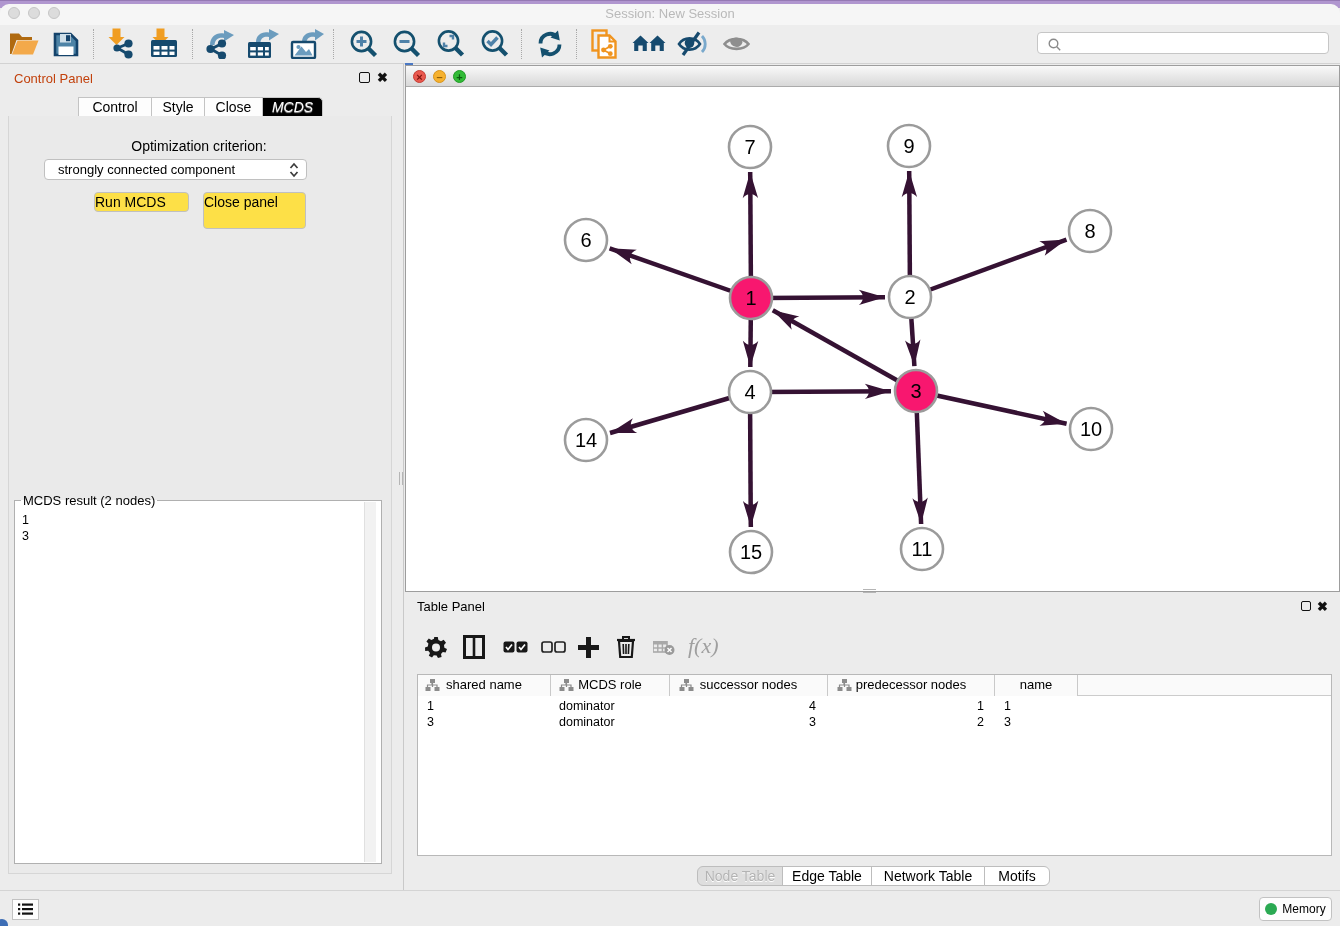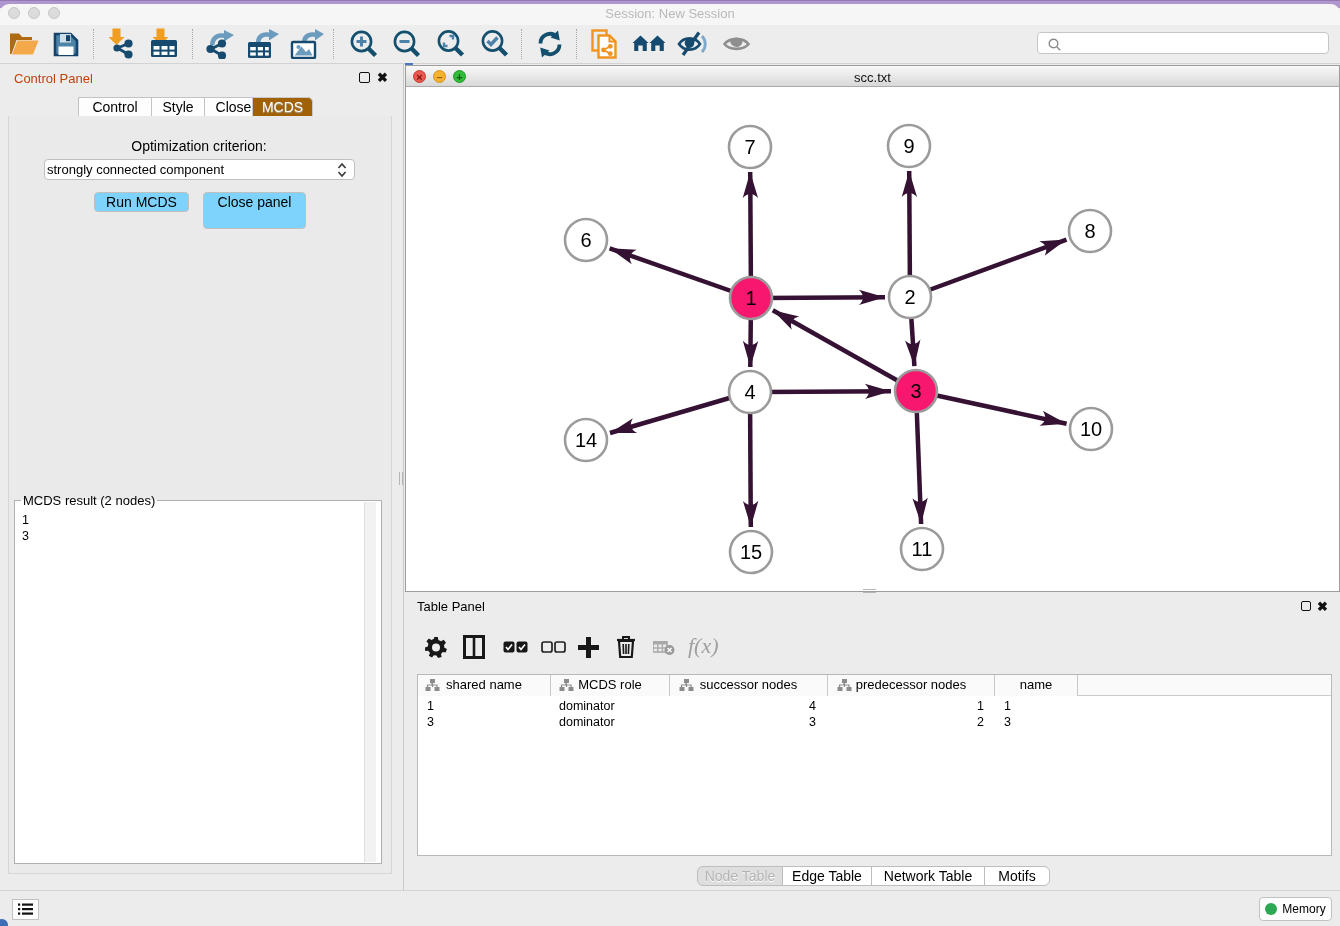--- a/index.html
+++ b/index.html
@@ -16,22 +16,22 @@
 .tsep { position:absolute; top:4px; height:30px; width:0; border-left:1px dotted #a8a8a8; }
 .ticon { position:absolute; top:4px; }
 #searchbox { left:1037px; top:32px; width:292px; height:22px; background:#fff; border:1px solid #c6c6c6; border-radius:4px; }
 
 #cp-title { left:14px; top:71px; font-size:13px; color:#c2410c; }
 #cp-float { left:359px; top:72px; width:11px; height:11px; border:1.5px solid #111; border-radius:2px; }
 #cp-close { left:377px; top:70px; font-size:13px; font-weight:bold; color:#111; }
 .tab { position:absolute; top:97px; height:20px; background:#fdfdfd; border:1px solid #c3c3c3; font-size:14px; color:#000; text-align:center; line-height:19px; }
 #cp-content { left:8px; top:116px; width:384px; height:758px; background:#eaeaea; border:1px solid #d6d6d6; border-top:none; }
 #optlabel { left:0; top:138px; width:398px; text-align:center; font-size:14px; color:#000; }
-#dropdown { left:44px; top:159px; width:311px; height:21px; background:#fff; border:1px solid #c0c0c0; border-radius:4px; font-size:13px; line-height:19px; padding-left:2px; color:#000; }
-.btn { position:absolute; background:#7dd3fc; border:1px solid #c0c0c0; border-radius:4px; font-size:14px; color:#000; text-align:center; }
+#dropdown { left:44px; top:159px; width:263px; height:21px; background:#fff; border:1px solid #c0c0c0; border-radius:4px; font-size:13px; line-height:19px; padding-left:13px; color:#000; }
+.btn { position:absolute; background:#fde047; border:1px solid #c0c0c0; border-radius:4px; font-size:14px; color:#000; }
 #runbtn { left:94px; top:192px; width:95px; height:20px; line-height:18px; }
 #closebtn { left:203px; top:192px; width:103px; height:37px; line-height:18px; }
 #fieldset { left:14px; top:500px; width:368px; height:364px; background:#fff; border:1px solid #b0b0b0; }
 #fieldlegend { left:21px; top:494px; background:linear-gradient(#eaeaea 50%, #ffffff 50%); font-size:13px; padding:0 2px; color:#000; line-height:13px; }
 #fieldscroll { left:364px; top:502px; width:12px; height:360px; background:#f2f2f2; border-left:1px solid #e0e0e0; }
 #mcdsvals { left:22px; top:512px; font-size:12.5px; line-height:16px; color:#000; }
 
 #netwin { left:405px; top:65px; width:935px; height:527px; background:#fff; border:1px solid #9d9d9d; }
 #nettitle { left:0; top:0; width:933px; height:21px; background:linear-gradient(#f9f9f9,#d8d8d8); border-bottom:1px solid #ababab; }
 .mtl { position:absolute; top:4px; width:13px; height:13px; border-radius:50%; font-size:11px; font-weight:bold; text-align:center; line-height:12px; }
@@ -66,39 +66,38 @@
       <line x1="9.8" y1="9.8" x2="13.2" y2="13.2" stroke="#8a8a8a" stroke-width="1.4"></line>
     </svg>
   </div>
 
 <div id="cp-title" class="abs">Control Panel</div>
 <div id="cp-float" class="abs"></div>
 <div id="cp-close" class="abs">✖</div>
 <div class="tab abs" style="left:78px; width:74px;">Control</div>
 <div class="tab abs" style="left:151px; width:54px;">Style</div>
 <div class="tab abs" style="left:204px; width:59px;">Close</div>
-<div class="tab abs" style="left:252px; width:61px; background:#a16207; color:#fcfcfc; border-color:#c8c8c8; border-radius:0 5px 0 0; text-shadow:0 1px 1px #aaa;">MCDS</div>
+<div class="tab abs" style="left:262px; width:61px; background:#000000; color:#fcfcfc; border-color:#c8c8c8; border-radius:0 5px 0 0; text-shadow:0 1px 1px #aaa;font-style:italic;">MCDS</div>
 <div id="cp-content" class="abs"></div>
 <div id="optlabel" class="abs">Optimization criterion:</div>
 <div id="dropdown" class="abs">strongly connected component<svg width="12" height="16" viewBox="0 0 12 16" style="position:absolute;right:6px;top:2px">
       <path d="M2.5 6 L6 2 L9.5 6 M2.5 10 L6 14 L9.5 10" fill="none" stroke="#3c3c3c" stroke-width="1.7"></path>
     </svg></div>
 <div id="runbtn" class="btn">Run MCDS</div>
 <div id="closebtn" class="btn">Close panel</div>
 <div id="fieldset" class="abs"></div>
 <div id="fieldscroll" class="abs"></div>
 <div id="fieldlegend" class="abs">MCDS result (2 nodes)</div>
 <div id="mcdsvals" class="abs">1<br>3</div>
 
 <div id="netwin" class="abs">
 <div id="nettitle" class="abs"></div>
 <div class="mtl abs" style="left:7px; background:#e9584e; border:1px solid #c43d34; color:#7c120c;">×</div>
 <div class="mtl abs" style="left:27px; background:#f6b12e; border:1px solid #d7941a; color:#8e5c05;">–</div>
 <div class="mtl abs" style="left:47px; background:#32bb37; border:1px solid #1f9a26; color:#0b5c10;">+</div>
-<div id="netname" class="abs">scc.txt</div>
 <svg id="graph" width="933" height="503" viewBox="0 0 933 503" style="position:absolute;left:0;top:22px">
 <defs>
 <marker id="ah" markerUnits="userSpaceOnUse" markerWidth="44" markerHeight="32" refX="0" refY="0" orient="auto" viewBox="-24 -11 32 22">
 <path d="M0,0 L-19,5.6 Q-13,0 -19,-5.6 Z" fill="#351233"></path>
 </marker>
 </defs>
 <g stroke="#351233" stroke-width="4.5" marker-end="url(#ah)">
 <line x1="345" y1="210" x2="344.2" y2="84.0"></line>
 <line x1="345" y1="210" x2="203.6" y2="160.3"></line>
 <line x1="345" y1="210" x2="479.0" y2="209.2"></line>

